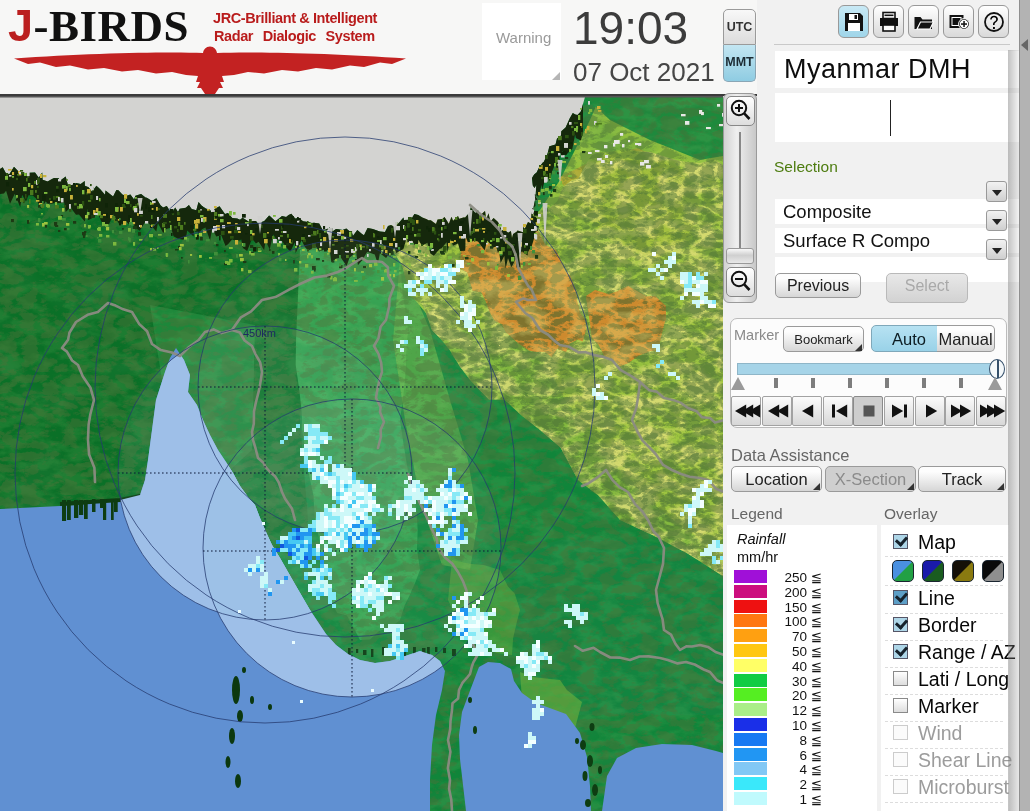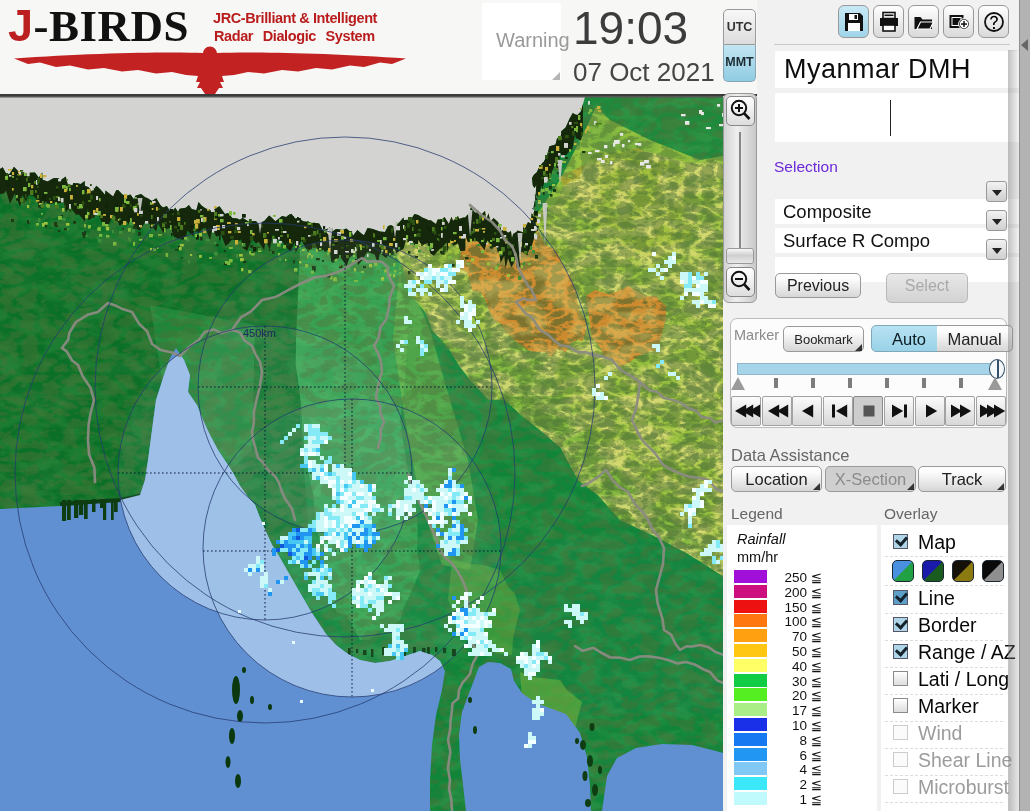--- a/index.html
+++ b/index.html
@@ -4,59 +4,59 @@
 body{width:1030px;height:811px;overflow:hidden;background:#f1f1f1;position:relative;}
 .abs{position:absolute;}
 
 #header{left:0;top:0;width:757px;height:96px;background:#f7f7f6;border-bottom:2px solid #3b3b3b;}
 #jbirds{left:8px;top:0px;font-family:"Liberation Serif",serif;font-weight:bold;font-size:45px;color:#111;letter-spacing:0.5px;}
 #jbirds .j{color:#bb1f1f;}
 .jrc{color:#b91c1c;font-weight:bold;font-size:14.5px;letter-spacing:-0.4px;}
 #jrc1{left:213px;top:10px;}
 #jrc2{left:214px;top:28px;word-spacing:6px;}
 #warnbox{left:482px;top:3px;width:79px;height:77px;background:#fff;}
-#warnbox span{position:absolute;left:14px;top:26px;color:#9a9a9a;font-size:20px;}
+#warnbox span{position:absolute;left:14px;top:26px;color:#9a9a9a;font-size:15px;}
 #warncorner{left:552px;top:72px;width:0;height:0;border-left:8px solid transparent;border-bottom:8px solid #b5b5b5;}
 #time{left:573px;top:1px;width:110px;font-size:46px;color:#3c3c3c;letter-spacing:0px;}
 #date{left:573px;top:57px;font-size:26px;color:#464646;letter-spacing:0px;}
 #utc{left:723px;top:9px;width:33px;height:36px;background:linear-gradient(#f8f8f8,#dcdcdc);border:1px solid #9a9a9a;border-radius:5px 5px 0 0;color:#333;font-weight:bold;font-size:12.5px;text-align:center;line-height:34px;}
 #mmt{left:723px;top:45px;width:33px;height:37px;background:linear-gradient(#c3e6f2,#8fcce2);border:1px solid #8aa6b5;border-top:none;border-radius:0 0 5px 5px;color:#1c2b33;font-weight:bold;font-size:12.5px;text-align:center;line-height:35px;}
 
 .tbtn{top:5px;width:31px;height:33px;background:linear-gradient(#ffffff,#d9d9d9);border:1px solid #999;border-radius:6px;}
 .tbtn svg{position:absolute;left:4px;top:5px;}
 #tb1{left:838px;background:linear-gradient(#c8e9f5,#9fd5e9);}
 #tb2{left:873px;}#tb3{left:908px;}#tb4{left:943px;}#tb5{left:978px;}
 #collapse{left:1019px;top:0px;width:11px;height:811px;background:linear-gradient(90deg,#cicici,#ababab);background:#b3b3b3;border-left:1px solid #8f8f8f;}
 #colarrow{left:1021px;top:39px;width:0;height:0;border-top:6px solid transparent;border-bottom:6px solid transparent;border-right:7px solid #666;}
 
 #panel{left:757px;top:0;width:262px;height:811px;background:#f1f1f1;}
 #pshadow{left:1008px;top:50px;width:11px;height:761px;background:linear-gradient(90deg,rgba(120,120,120,0.45),rgba(160,160,160,0.12));}
 #psep{left:774px;top:44px;width:236px;height:1px;background:#c9c9c9;}
 .wbox{left:775px;width:258px;background:#fff;}
 #dmh{top:51px;height:37px;font-size:27px;color:#0d0d0d;line-height:37px;padding-left:9px;letter-spacing:0.5px;}
 #caretbox{top:93px;height:49px;}
 #caret{left:890px;top:100px;width:1px;height:36px;background:#222;}
-#sel-label{left:774px;top:158px;font-size:15.5px;color:#6d28d9;}
+#sel-label{left:774px;top:158px;font-size:15.5px;color:#4d7c0f;}
 .drop{height:25px;margin-top:20px;}
 #drop1{top:179px;}#drop2{top:208px;}#drop3{top:237px;}
 .drop span{position:absolute;left:8px;top:2px;font-size:18.5px;color:#111;}
 .dbtn{width:21px;height:21px;background:linear-gradient(#f2f2f2,#cfcfcf);border:1px solid #999;border-radius:3px;}
 .dbtn:after{content:"";position:absolute;left:5px;top:8px;border-left:5px solid transparent;border-right:5px solid transparent;border-top:6px solid #222;}
 #db1{left:986px;top:181px;}#db2{left:986px;top:210px;}#db3{left:986px;top:239px;}
 .btn{border:1px solid #9a9a9a;border-radius:5px;background:linear-gradient(#fdfdfd 20%,#d6d6d6);text-align:center;color:#222;}
 #prev{left:775px;top:273px;width:86px;height:25px;font-size:16px;line-height:24px;}
 #select{left:886px;top:273px;width:82px;height:30px;font-size:16px;line-height:24px;background:linear-gradient(#e8e8e8,#d2d2d2);border-color:#b9b9b9;color:#a9a9a9;}
 
 #replay{left:730px;top:318px;width:277px;height:110px;background:#fcfcfc;border:1px solid #bbb;border-radius:7px;}
 #replay-label{left:734px;top:327px;font-size:14.5px;color:#8a8a8a;}
 #bookmark{left:783px;top:326px;width:81px;height:26px;font-size:13px;line-height:25px;}
 .corner{width:0;height:0;border-left:7px solid transparent;border-bottom:7px solid #333;}
 #bm-c{left:855px;top:344px;}
 #auto{left:871px;top:325px;width:76px;height:27px;background:linear-gradient(#b7e2f2,#99d2e8);border:1px solid #7fa8ba;border-radius:5px 0 0 5px;font-size:16.5px;color:#0c1c22;text-align:center;line-height:26px;}
-#manual{left:937px;top:325px;width:76px;height:27px;background:linear-gradient(#fdfdfd 20%,#d6d6d6);border:1px solid #9a9a9a;border-left:none;border-radius:0 5px 5px 0;font-size:16.5px;color:#222;text-align:center;line-height:26px;}
+#manual{left:937px;top:325px;width:58px;height:27px;background:linear-gradient(#fdfdfd 20%,#d6d6d6);border:1px solid #9a9a9a;border-left:none;border-radius:0 5px 5px 0;font-size:16.5px;color:#222;text-align:center;line-height:26px;}
 #track{left:737px;top:363px;width:263px;height:12px;background:#a6d4e8;border:1px solid #8fb6c8;}
 #thumb{left:989px;top:359px;width:16px;height:20px;background:#f4f8fa;border:1.5px solid #35506b;border-radius:50%;}
 #thumbline{left:997px;top:360px;width:1.5px;height:18px;background:#35506b;}
 .ltri{width:0;height:0;border-left:7px solid transparent;border-right:7px solid transparent;border-bottom:13px solid #9a9a9a;}
 #ltri1{left:731px;top:377px;}#ltri2{left:988px;top:377px;}
 .tick{top:378px;width:4px;height:10px;background:#7d7d7d;}
 
 #da-label{left:731px;top:446px;font-size:16.5px;color:#666;}
 .dab{top:466px;height:26px;font-size:16.5px;line-height:25px;}
 #dab1{left:731px;width:91px;}
@@ -2439,21 +2439,21 @@
     <div class="swl" style="top:103px;left:45px;">70 ≦</div>
     <div class="sw" style="top:119px;background:#ffc711"></div>
     <div class="swl" style="top:118px;left:45px;">50 ≦</div>
     <div class="sw" style="top:134px;background:#ffff66"></div>
     <div class="swl" style="top:133px;left:45px;">40 ≦</div>
     <div class="sw" style="top:149px;background:#11cc44"></div>
     <div class="swl" style="top:148px;left:45px;">30 ≦</div>
     <div class="sw" style="top:163px;background:#55ee22"></div>
     <div class="swl" style="top:162px;left:45px;">20 ≦</div>
     <div class="sw" style="top:178px;background:#aaee88"></div>
-    <div class="swl" style="top:177px;left:45px;">17 ≦</div>
+    <div class="swl" style="top:177px;left:45px;">12 ≦</div>
     <div class="sw" style="top:193px;background:#1a2fe8"></div>
     <div class="swl" style="top:192px;left:45px;">10 ≦</div>
     <div class="sw" style="top:208px;background:#1779f2"></div>
     <div class="swl" style="top:207px;left:45px;">8 ≦</div>
     <div class="sw" style="top:223px;background:#2196f3"></div>
     <div class="swl" style="top:222px;left:45px;">6 ≦</div>
     <div class="sw" style="top:237px;background:#82c8f5"></div>
     <div class="swl" style="top:236px;left:45px;">4 ≦</div>
     <div class="sw" style="top:252px;background:#3ae8fa"></div>
     <div class="swl" style="top:251px;left:45px;">2 ≦</div>

